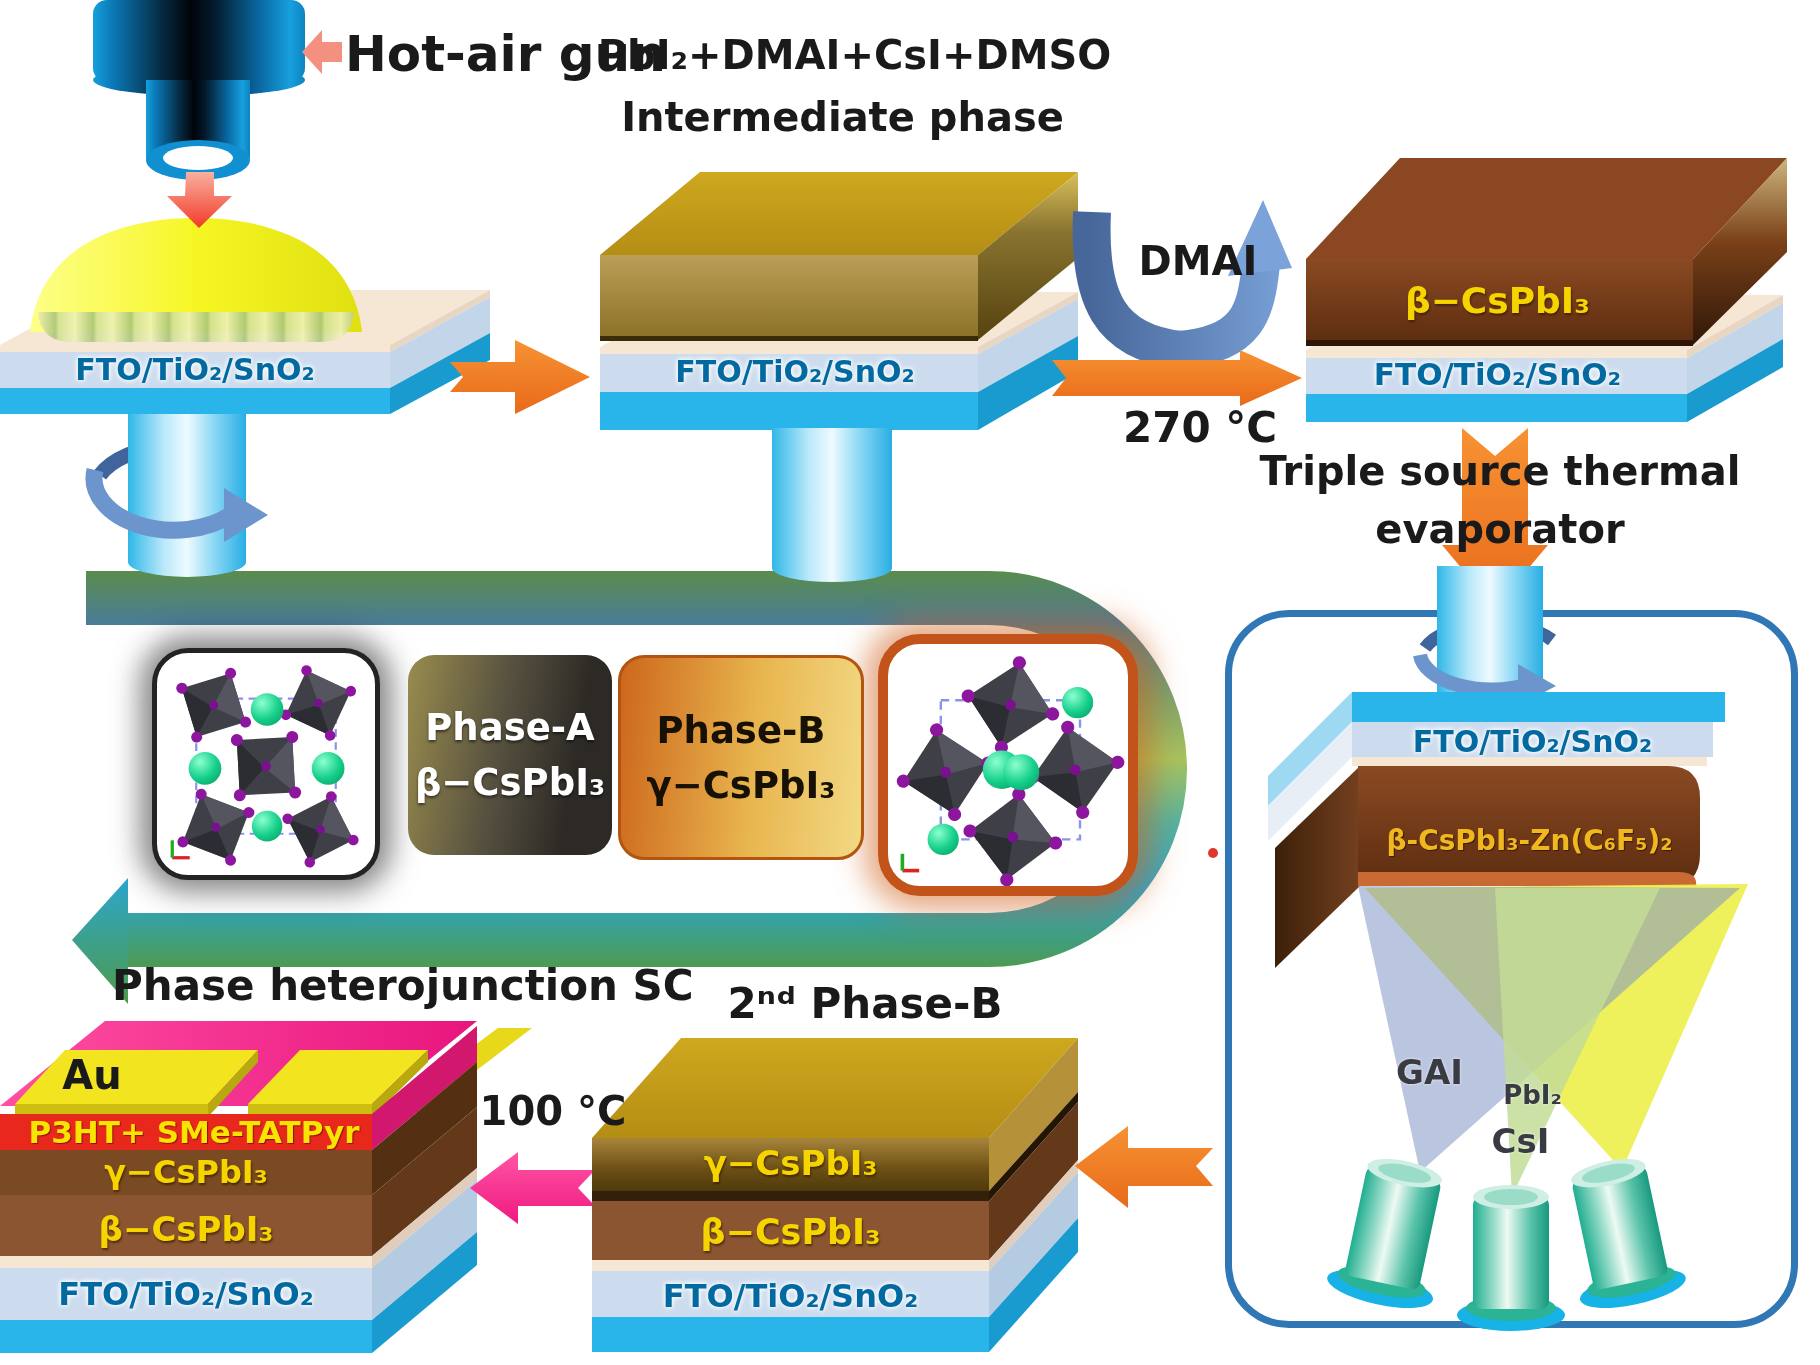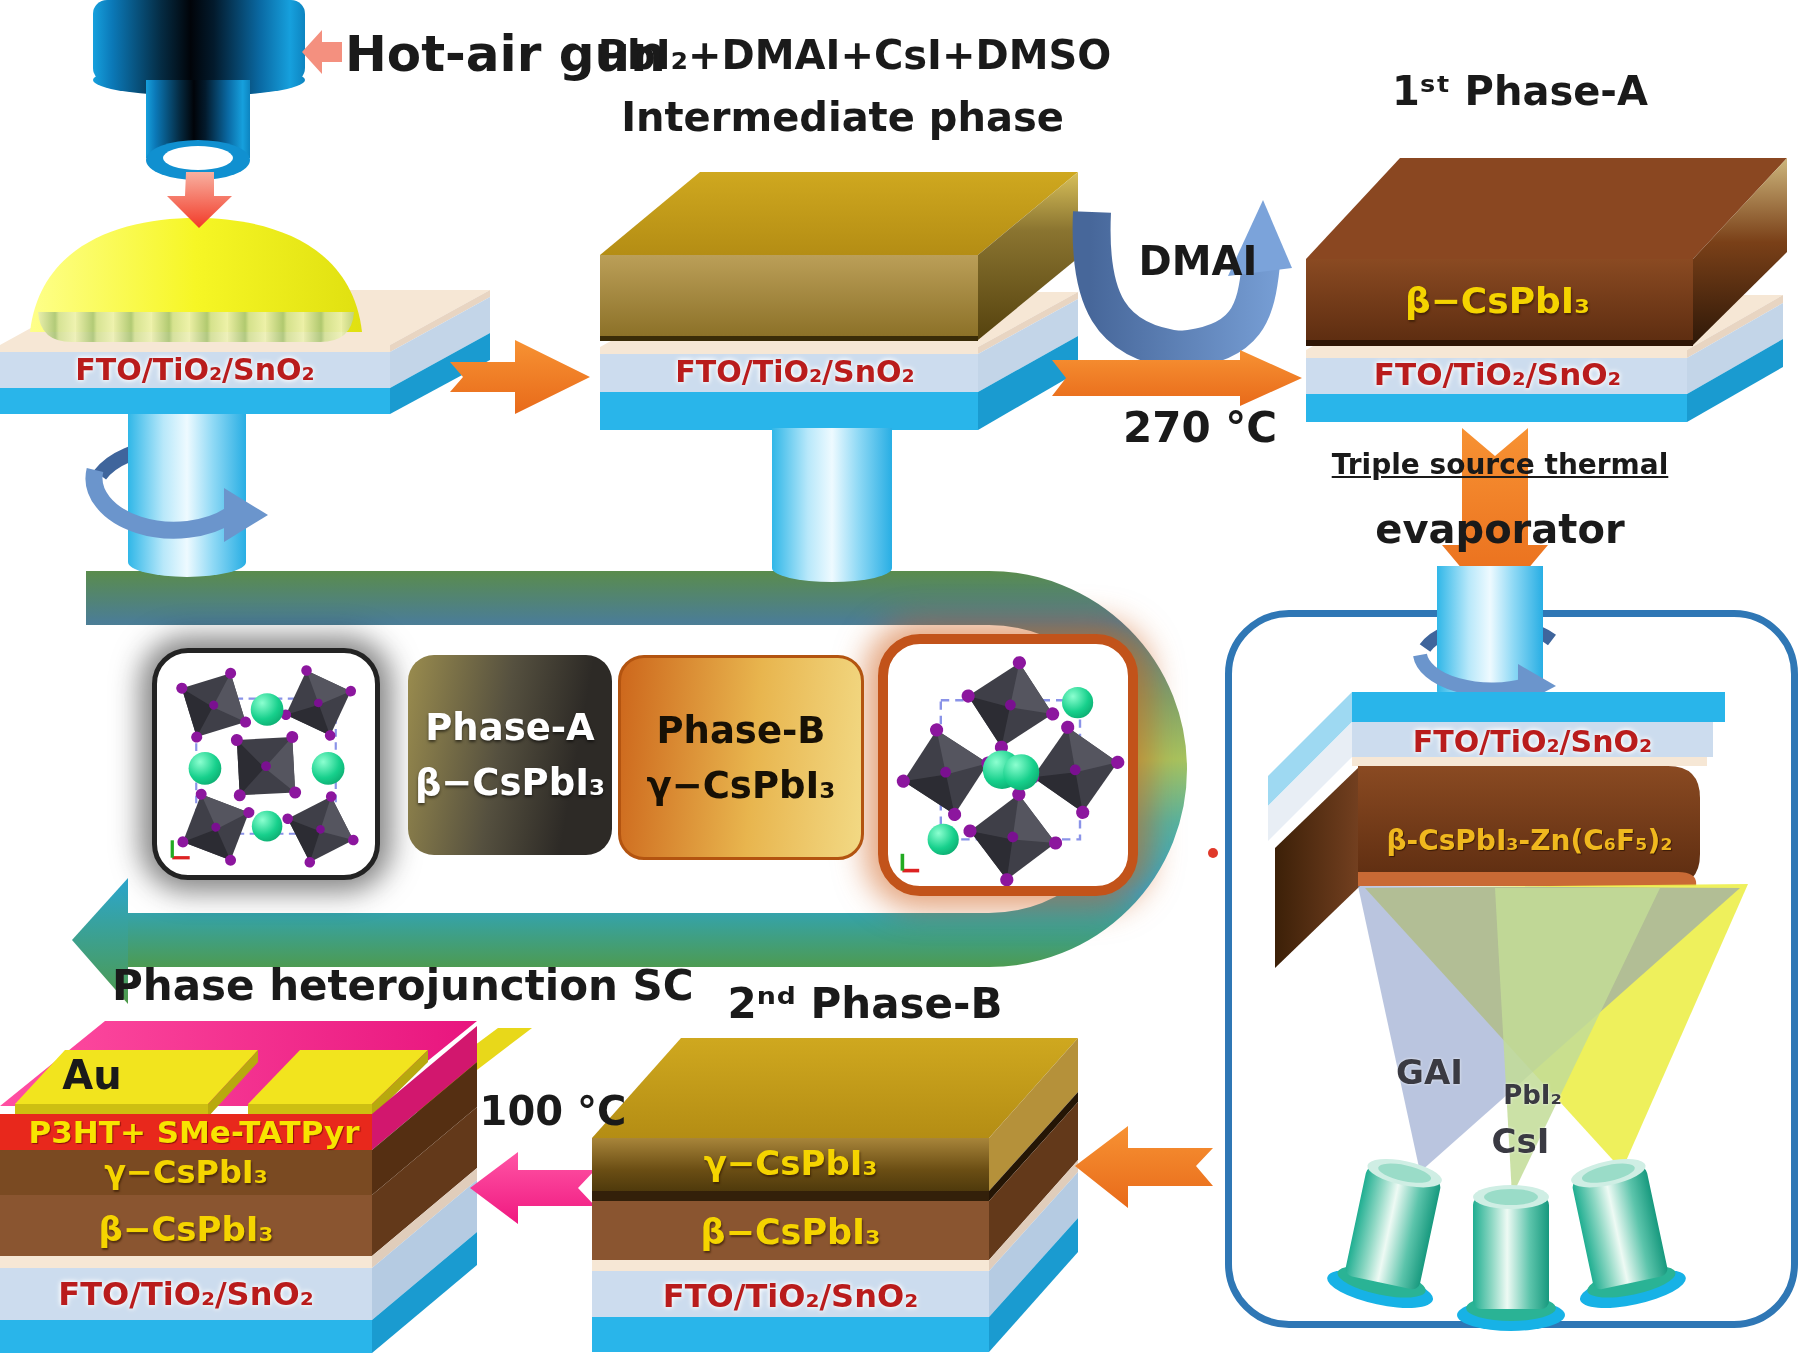--- a/index.html
+++ b/index.html
@@ -1,21 +1,21 @@
 <!DOCTYPE html>
 <html style="--orange_arrow: #ee7425; --pink_arrow: #f5188a; --red_arrow: #f23a28; --salmon_arrow: #f4907f; --steel_blue_arrow: #5e8bc8; --cyan_layer: #29b5ea; --pale_fto_layer: #ccdcee; --cream_layer: #f6e7d5; --gold_top: #c79e1d; --brown_film: #7c3e1c; --yellow_label: #f5d400; --panel_border: #2f77b5; --loop_green: #5a8c4b; --loop_cyan: #2ba6ce; --crucible_teal: #2ab395; --crucible_base: #19b6ea; --au_yellow: #f0e23a; --p3ht_red: #e8281c; --p3ht_pink_top: #f2368e; --dome_yellow: #f6f625; --gun_blue: #16a0dd; --phase_a_box_dark: #2d2a26; --phase_b_box_orange: #cd671c;"><head>
 <meta charset="utf-8">
 <style>
   html,body{margin:0;padding:0;background:#fff;}
   #stage{position:relative;width:1820px;height:1365px;overflow:hidden;background:#fff;
          font-family:"DejaVu Sans","Liberation Sans",sans-serif;}
   #shapes{position:absolute;left:0;top:0;z-index:1;}
   .lbl{position:absolute;z-index:2;font-weight:bold;color:#1a1a1a;text-align:center;
        line-height:1.05;white-space:nowrap;}
-  .fto{color:#b91c1c;text-shadow:0 0 4px #fff,0 0 6px #fff;}
+  .fto{color:#0369a1;text-shadow:0 0 4px #fff,0 0 6px #fff;}
   .yel{color:#f5d400;text-shadow:1px 2px 2px rgba(50,25,0,.65);}
   .p3ht-lbl{color:#f8e400;text-shadow:1px 1px 1px rgba(80,0,0,.6);}
   .src-lbl{color:#3a3a42;text-shadow:0 0 3px rgba(255,255,255,.8);}
   .zn-lbl{color:#f0b81e;text-shadow:1px 1px 1px rgba(40,15,0,.7);margin-top:24px;}
   #panel{position:absolute;left:1225px;top:610px;width:573px;height:718px;z-index:0;
          border:7px solid #2f77b5;border-radius:64px;box-sizing:border-box;background:#fff;}
   .phase-box{position:absolute;z-index:2;border-radius:26px;display:flex;flex-direction:column;
              justify-content:center;align-items:center;gap:12px;font-weight:bold;}
   #phase-a-box{left:408px;top:655px;width:204px;height:200px;font-size:37px;color:#fff;
                background:linear-gradient(100deg,#9a8c4e 0%,#55503f 45%,#2d2a26 78%);
@@ -385,24 +385,23 @@
   <div class="lbl" style="left:585px;top:34px;width:515px;font-size:40px;margin-left:12px;">PbI₂+DMAI+CsI+DMSO</div>
   <div class="lbl" style="left:585px;top:96px;width:515px;font-size:40px;">Intermediate phase</div>
 
   <div class="lbl fto" style="left:0px;top:354px;width:390px;font-size:30px;">FTO/TiO₂/SnO₂</div>
   <div class="lbl fto" style="left:610px;top:356px;width:370px;font-size:30px;">FTO/TiO₂/SnO₂</div>
   <div class="lbl fto" style="left:1310px;top:358px;width:375px;font-size:31px;">FTO/TiO₂/SnO₂</div>
 
   <div class="lbl" style="left:1128px;top:240px;width:140px;font-size:40px;">DMAI</div>
   <div class="lbl" style="left:1115px;top:406px;width:170px;font-size:42px;">270 °C</div>
 
-  <div class="lbl" style="left:1355px;top:70px;width:330px;font-size:40px;">1ˢᵗ Phase-A</div>
   <div class="lbl yel" style="left:1330px;top:282px;width:335px;font-size:36px;">β−CsPbI₃</div>
 
-  <div class="lbl" style="left:1235px;top:450px;width:530px;font-size:28px;text-decoration:underline;">Triple source thermal</div>
+  <div class="lbl" style="left:1235px;top:450px;width:530px;font-size:40px;">Triple source thermal</div>
   <div class="lbl" style="left:1235px;top:508px;width:530px;font-size:40px;">evaporator</div>
 
   <div class="lbl fto" style="left:1355px;top:726px;width:355px;font-size:30px;">FTO/TiO₂/SnO₂</div>
   <div class="lbl zn-lbl" style="left:1362px;top:802px;width:335px;font-size:28px;">β-CsPbI₃-Zn(C₆F₅)₂</div>
 
   <div class="lbl src-lbl" style="left:1382px;top:1055px;width:95px;font-size:34px;">GAI</div>
   <div class="lbl src-lbl" style="left:1478px;top:1124px;width:85px;font-size:34px;">CsI</div>
   <div class="lbl src-lbl" style="left:1485px;top:1082px;width:95px;font-size:26px;">PbI₂</div>
 
   <div class="lbl" style="left:112px;top:964px;width:540px;font-size:42px;">Phase heterojunction SC</div>

